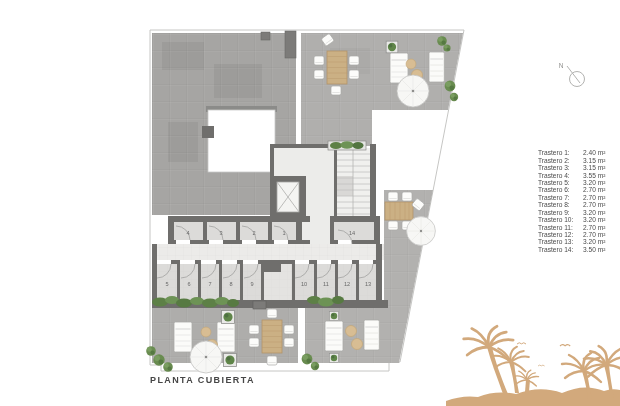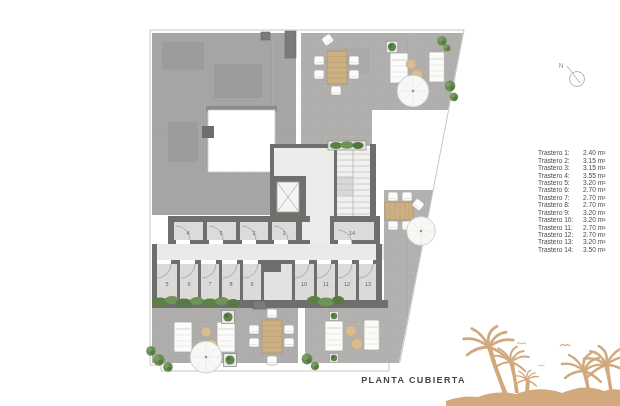--- a/index.html
+++ b/index.html
@@ -3,21 +3,21 @@
 <meta charset="utf-8">
 <style>
   html,body{margin:0;padding:0;background:#ffffff;}
   .stage{position:relative;width:620px;height:406px;background:#ffffff;overflow:hidden;
          font-family:"Liberation Sans",sans-serif;}
   .plan-svg{position:absolute;left:0;top:0;width:620px;height:406px;}
   .legend{position:absolute;left:538px;top:149px;width:76px;}
   .lg-row{display:flex;height:7.45px;align-items:center;}
   .lg-label{display:inline-block;width:45px;font-size:6.6px;color:#4a4a4a;white-space:nowrap;}
   .lg-area{display:inline-block;font-size:6.6px;color:#4a4a4a;white-space:nowrap;}
-  .plan-title{position:absolute;left:150px;top:375px;width:316px;text-align:right;
+  .plan-title{position:absolute;left:150px;top:375px;width:316px;text-align:left;
               font-size:9px;font-weight:bold;letter-spacing:1.4px;color:#464646;}
   text{font-family:"Liberation Sans",sans-serif;}
 </style>
 </head>
 <body>
 
 <div class="stage">
 
 <svg class="plan-svg" viewBox="0 0 620 406" xmlns="http://www.w3.org/2000/svg">
   <defs>

